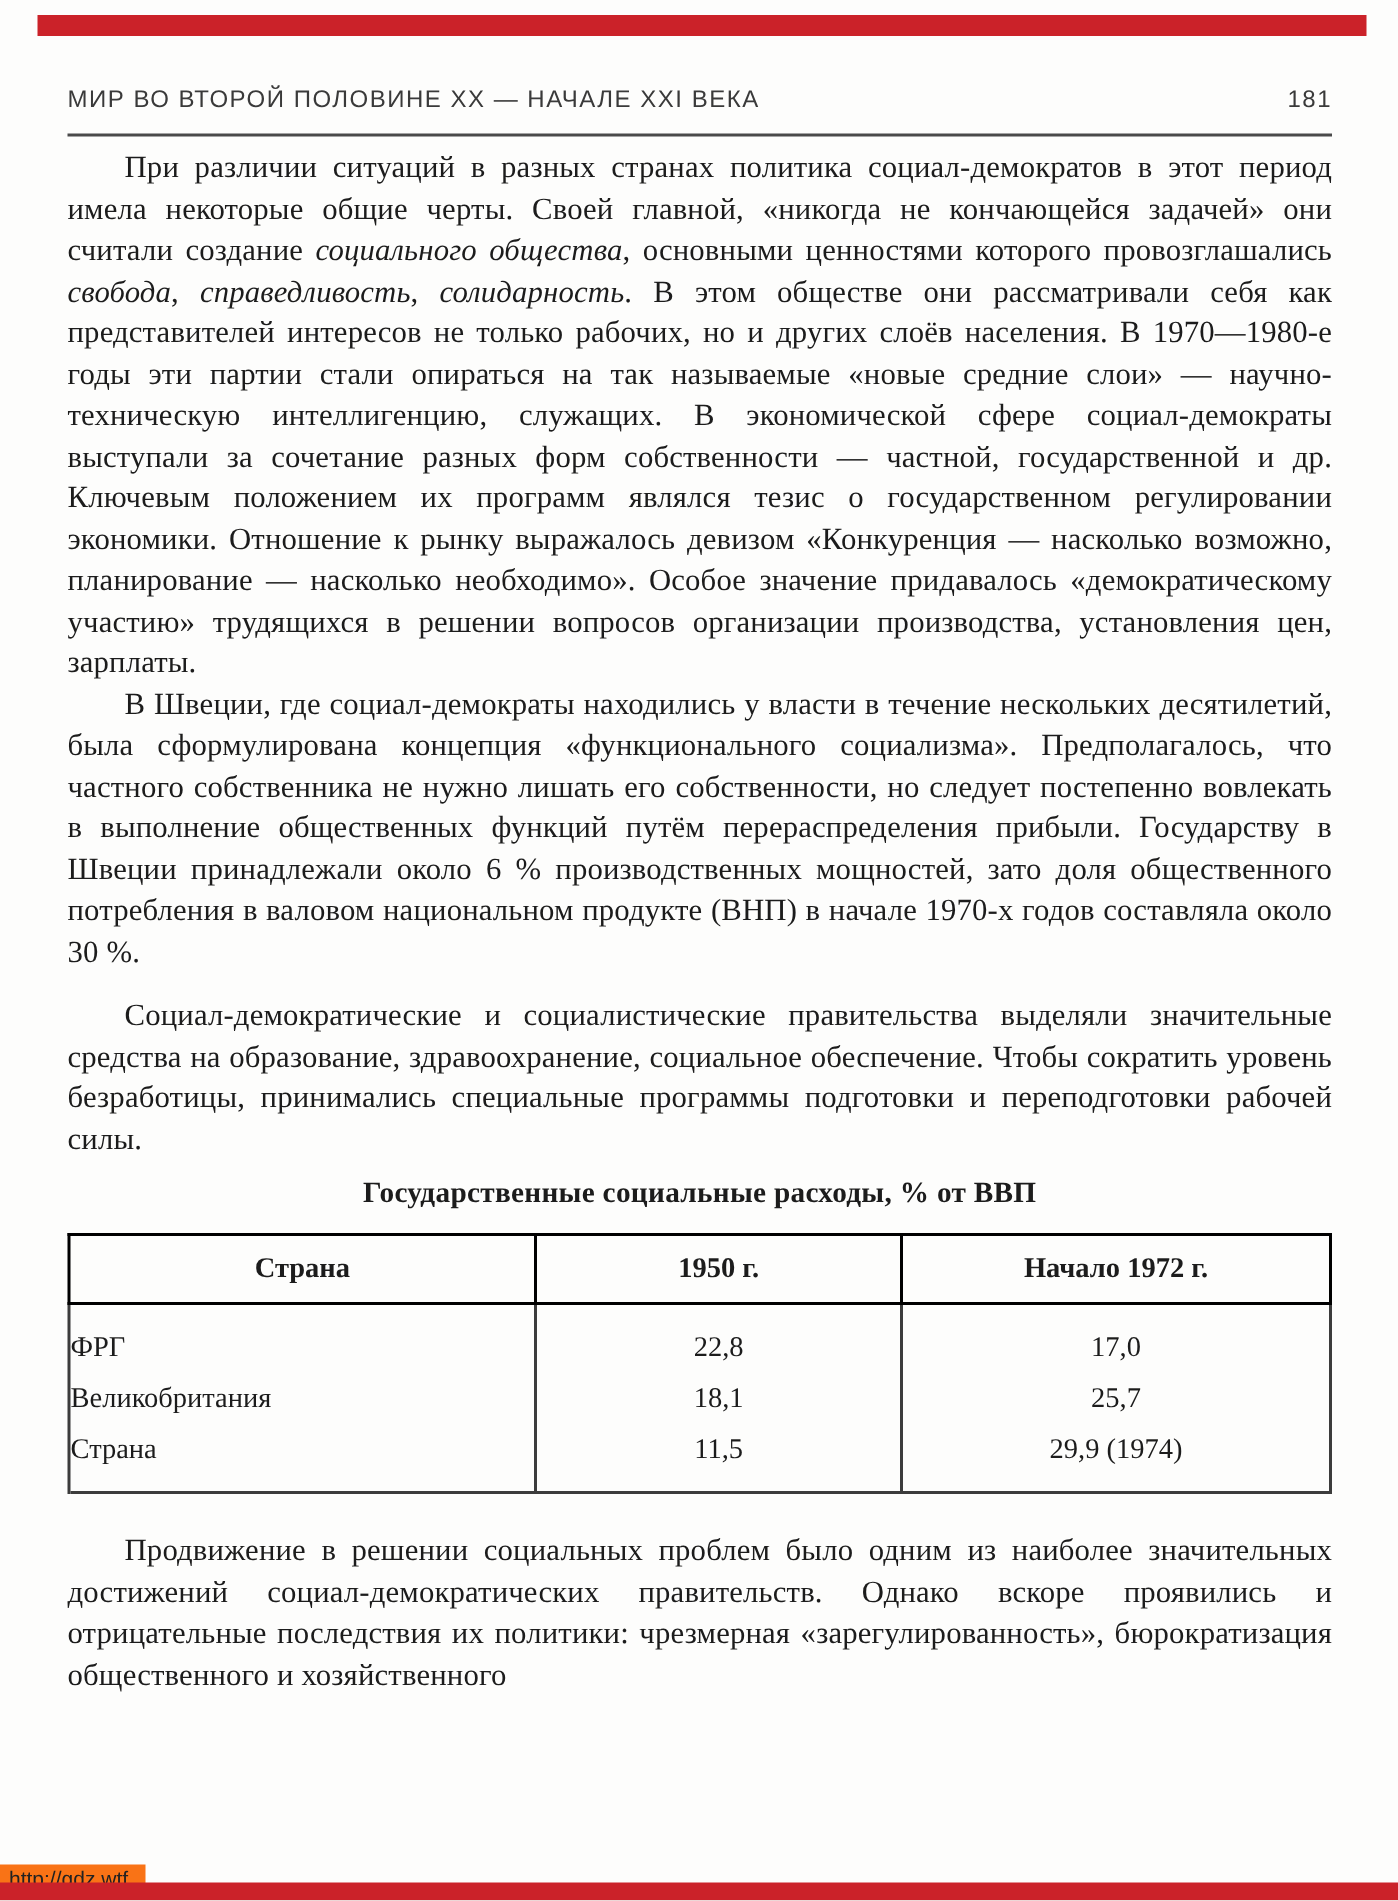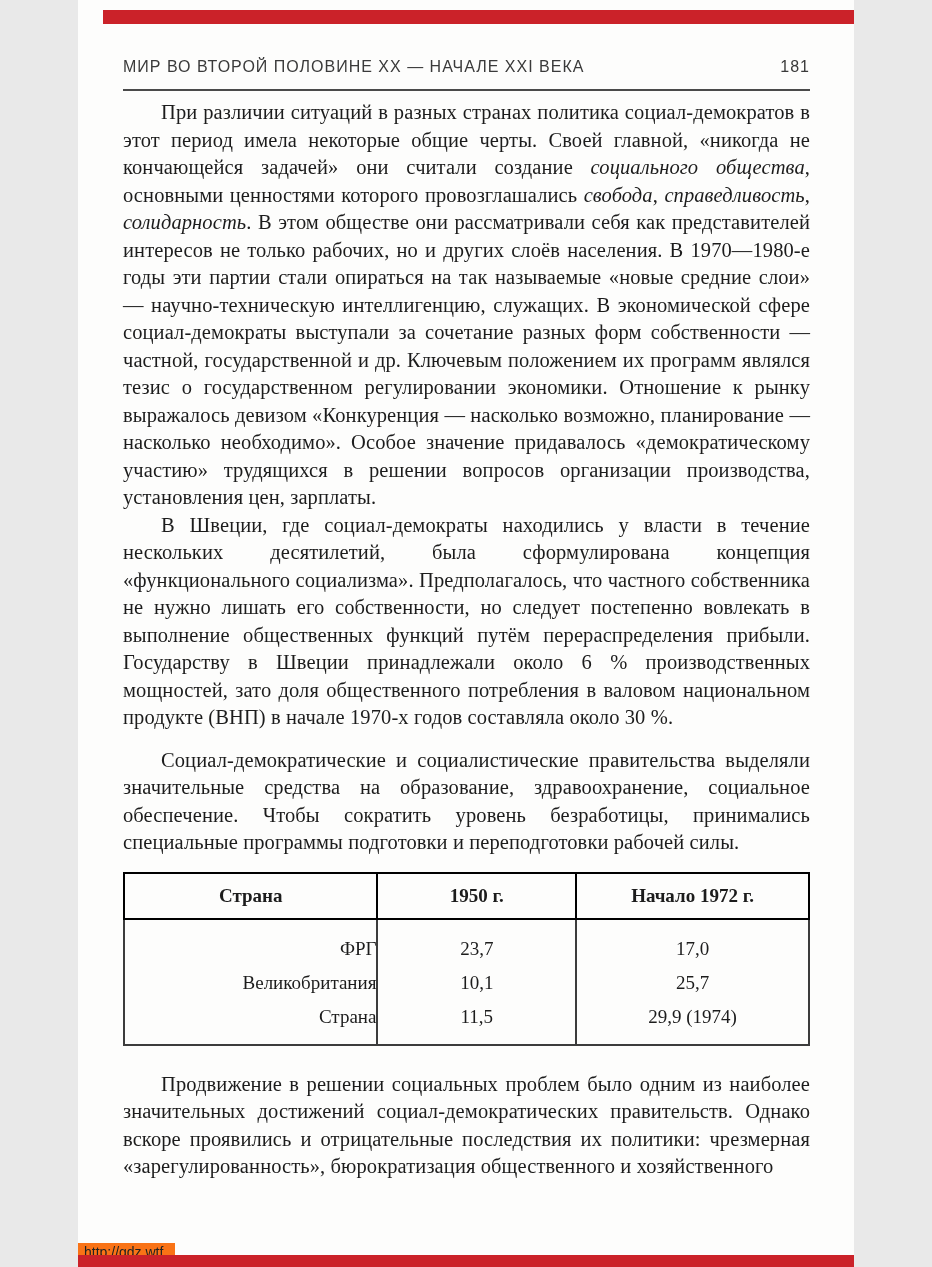--- a/index.html
+++ b/index.html
@@ -1,18 +1,18 @@
 <!DOCTYPE html>
 <html><head>
 <meta charset="utf-8">
 <style>
   html,body { margin:0; padding:0; background:#e9e9e9; }
   .page {
     position:relative;
-    width:776px; height:1267px;
+    width:932px; height:1267px;
     margin:0 auto;
     background:#fdfdfc;
     overflow:hidden;
     font-family:"Liberation Serif", serif;
     color:#1c1c1c;
   }
   .accent-bar { position:absolute; background:#cb2229; }
   .bar-top    { top:10px; left:25px; width:886px; height:14px; }
   .bar-bottom { bottom:0; left:0; width:932px; height:12px; }
 
@@ -59,21 +59,21 @@
   }
   table.stats td {
     border-left:2px solid #3c3c3c;
     border-right:2px solid #3c3c3c;
     border-top:none; border-bottom:none;
     padding:6px 0;
   }
   table.stats .col-country { width:37%; }
   table.stats .col-y1950   { width:29%; }
   table.stats .col-y1976   { width:34%; }
-  td.country { text-align:right; padding-left:14px;margin-left:45px; }
+  td.country { text-align:left; padding-left:14px;margin-left:45px; }
   td.num     { text-align:center; }
   tr.row-first td  { padding-top:18px; }
   tr.row-last  td  { padding-bottom:16px; }
 
   p.last-para { margin-top:25px; }
 
   .watermark {
     position:absolute; left:0; bottom:4px;
     background:#f97316;
     font-family:"Liberation Sans", sans-serif;
@@ -95,43 +95,44 @@
       <span>181</span>
     </div>
     <hr class="head-rule">
 
     <p class="body-text first-para"><span>При различии ситуаций в разных странах политика социал-демократов в этот период имела некоторые общие черты. Своей главной, «никогда не кончающейся задачей» они считали создание </span><i>социального общества</i><span>, основными ценностями которого провозглашались </span><i>свобода</i><span>, </span><i>справедливость</i><span>, </span><i>солидарность</i><span>. В этом обществе они рассматривали себя как представителей интересов не только рабочих, но и других слоёв населения. В 1970—1980-е годы эти партии стали опираться на так называемые «новые средние слои» — научно-техническую интеллигенцию, служащих. В экономической сфере социал-демократы выступали за сочетание разных форм собственности — частной, государственной и др. Ключевым положением их программ являлся тезис о государственном регулировании экономики. Отношение к рынку выражалось девизом «Конкуренция — насколько возможно, планирование — насколько необходимо». Особое значение придавалось «демократическому участию» трудящихся в решении вопросов организации производства, установления цен, зарплаты.</span></p>
 
     <p class="body-text petit-block">В Швеции, где социал-демократы находились у власти в течение нескольких десятилетий, была сформулирована концепция «функционального социализма». Предполагалось, что частного собственника не нужно лишать его собственности, но следует постепенно вовлекать в выполнение общественных функций путём перераспределения прибыли. Государству в Швеции принадлежали около 6 % производственных мощностей, зато доля общественного потребления в валовом национальном продукте (ВНП) в начале 1970-х годов составляла около 30 %.</p>
 
     <p class="body-text after-block">Социал-демократические и социалистические правительства выделяли значительные средства на образование, здравоохранение, социальное обеспечение. Чтобы сократить уровень безработицы, принимались специальные программы подготовки и переподготовки рабочей силы.</p>
 
+    <div class="table-title">Государственные социальные расходы, % от ВВП</div>
 
     <table class="stats">
       <colgroup>
         <col class="col-country">
           <col class="col-y1950">
           <col class="col-y1976">
       </colgroup>
       <thead>
         <tr>
           <th>Страна</th>
           <th>1950 г.</th>
           <th>Начало 1972 г.</th>
         </tr>
       </thead>
       <tbody>
         <tr class="row-first">
           <td class="country">ФРГ</td>
-          <td class="num">23,7</td>
+          <td class="num">22,8</td>
           <td class="num">17,0</td>
         </tr>
         <tr>
           <td class="country">Великобритания</td>
-          <td class="num">10,1</td>
+          <td class="num">18,1</td>
           <td class="num">25,7</td>
         </tr>
         <tr class="row-last">
           <td class="country">Страна</td>
           <td class="num">11,5</td>
           <td class="num">29,9 (1974)</td>
         </tr>
       </tbody>
     </table>
 

